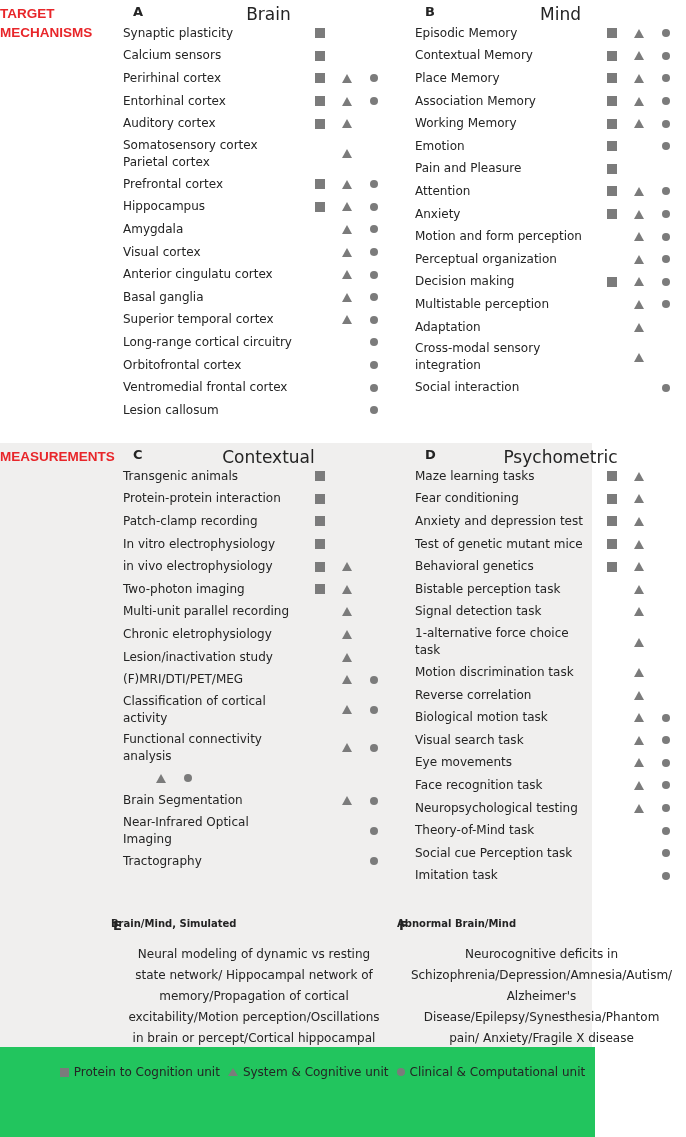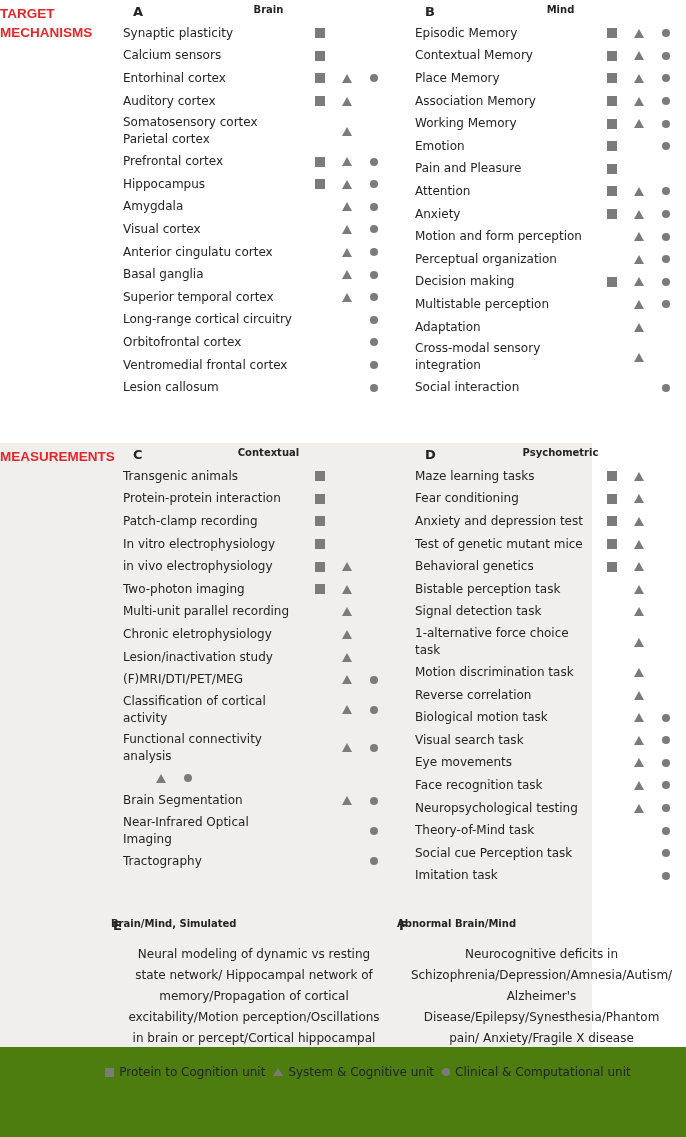--- a/index.html
+++ b/index.html
@@ -7,36 +7,36 @@
     width:686px;height:1137px;background:#ffffff;
     font-family:"DejaVu Sans", sans-serif;color:#242424;
     -webkit-font-smoothing:antialiased;
   }
   .page{position:relative;width:686px;height:1137px;overflow:hidden;}
 
   
   .sec{position:absolute;left:0;width:592px;}
   .sec-top{top:0;height:443px;background:#ffffff;}
   .sec-meas{top:443px;height:604px;background:var(--bg-gray,#f0efee);}
-  .legend-wrap{position:absolute;top:1047px;left:0;width:686px;height:90px;background:#4d7c0f;}
+  .legend-wrap{position:absolute;top:1047px;left:0;width:595px;height:90px;background:#22c55e;}
 
   .sec-label{
     position:absolute;left:0;top:4px;width:116px;
     font-family:"Liberation Sans", sans-serif;font-weight:bold;
     font-size:13.5px;line-height:19px;color:var(--red,#e8262a);
   }
 
   
   .panel{position:absolute;top:1px;width:267px;}
   .pos-1{left:120px;}
   .pos-2{left:412px;}
 
   .p-head{display:flex;height:21px;padding-top:3px;box-sizing:border-box;}
   .p-letter{flex:0 0 30px;padding-left:13px;box-sizing:border-box;font-weight:bold;font-size:13px;}
-  .p-title{flex:1;text-align:center;font-weight:bold;font-size:10px;}
+  .p-title{flex:1;text-align:center;font-weight:normal;font-size:17px;}
 
   .row{display:flex;align-items:center;min-height:22.6px;}
   .row-label{
     flex:0 0 186px;box-sizing:border-box;padding:2px 0 2px 3px;
     font-size:12px;line-height:17px;white-space:pre-line;
   }
   .mslot{flex:0 0 27px;display:flex;justify-content:center;align-items:center;}
 
   .mk-square{width:10px;height:10px;background:var(--mk,#7b7b7b);}
   .mk-triangle{width:0;height:0;border-left:5.5px solid transparent;border-right:5.5px solid transparent;border-bottom:9px solid var(--mk,#7b7b7b);}
@@ -85,20 +85,32 @@
         </div>
         <div class="row">
           <div class="row-label">Calcium sensors</div>
           <div class="mslot">
             <span class="mk-square"></span>
           </div>
           <div class="mslot"></div>
           <div class="mslot"></div>
         </div>
         <div class="row">
+          <div class="row-label">Perirhinal cortex</div>
+          <div class="mslot">
+            <span class="mk-square"></span>
+          </div>
+          <div class="mslot">
+            <span class="mk-triangle"></span>
+          </div>
+          <div class="mslot">
+            <span class="mk-circle"></span>
+          </div>
+        </div>
+        <div class="row">
           <div class="row-label">Entorhinal cortex</div>
           <div class="mslot">
             <span class="mk-square"></span>
           </div>
           <div class="mslot">
             <span class="mk-triangle"></span>
           </div>
           <div class="mslot">
             <span class="mk-circle"></span>
           </div>

